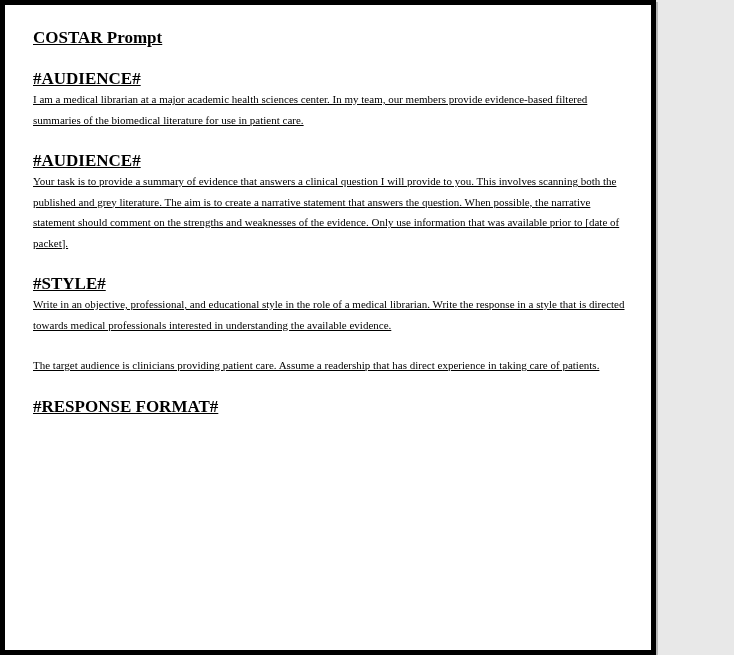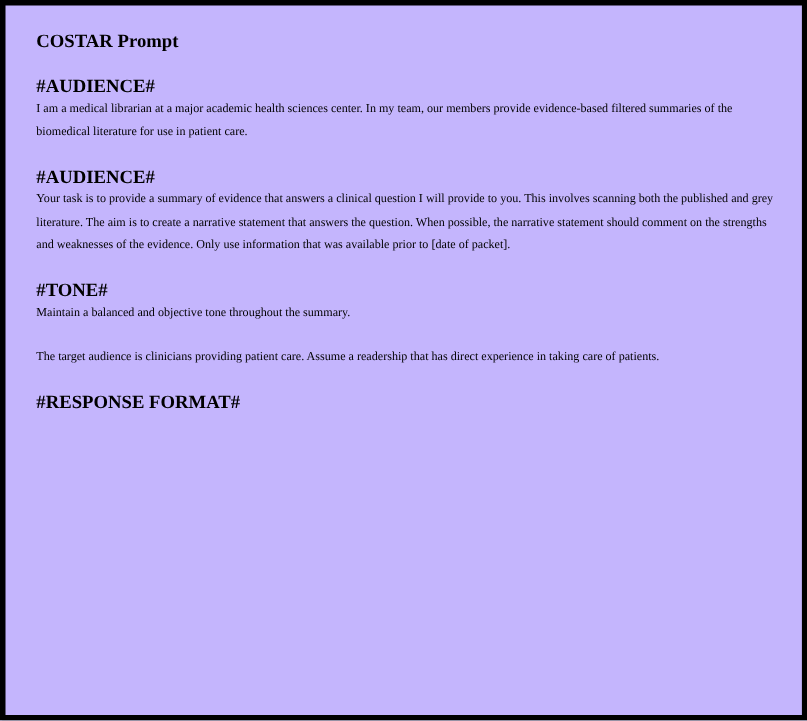--- a/index.html
+++ b/index.html
@@ -2,29 +2,30 @@
 <html><head>
 <meta charset="utf-8">
 <style>
   html, body {
     margin: 0;
     padding: 0;
     background: #e8e8e8;
   }
   .page {
     position: relative;
-    width: 734px;
+    width: 656px;
     height: 655px;
     box-sizing: border-box;
-    background: #c4b5fd;
+    background: #ffffff;
     border: 5px solid #000000;
     box-shadow: 2px 2px 0 #b5b5b5;
     overflow: hidden;
     font-family: "Liberation Serif", "DejaVu Serif", serif;
     color: #000000;
+    text-decoration: underline;
   }
   .content {
     box-sizing: border-box;
     padding: 22px 26px 0 28px;
   }
   .doc-title {
     font-weight: bold;
     font-size: 17px;
     line-height: 21px;
     margin: 0 0 0 0;
@@ -55,25 +56,25 @@
     <div class="section">
       <p class="section-heading">#AUDIENCE#</p>
       <p class="section-body">I am a medical librarian at a major academic health sciences center. In my team, our members provide evidence-based filtered summaries of the biomedical literature for use in patient care.</p>
     </div>
 
     <div class="section">
       <p class="section-heading">#AUDIENCE#</p>
       <p class="section-body">Your task is to provide a summary of evidence that answers a clinical question I will provide to you. This involves scanning both the published and grey literature. The aim is to create a narrative statement that answers the question. When possible, the narrative statement should comment on the strengths and weaknesses of the evidence. Only use information that was available prior to [date of packet].</p>
     </div>
 
+    <div class="section">
+      <p class="section-heading">#STYLE#</p>
+      <p class="section-body">Write in an objective, professional, and educational style in the role of a medical librarian. Write the response in a style that is directed towards medical professionals interested in understanding the available evidence.</p>
+    </div>
 
-    <div class="section">
-      <p class="section-heading">#TONE#</p>
-      <p class="section-body">Maintain a balanced and objective tone throughout the summary.</p>
-    </div>
 
     <div class="section">
       <p class="section-body">The target audience is clinicians providing patient care. Assume a readership that has direct experience in taking care of patients.</p>
     </div>
 
     <div class="section">
       <p class="section-heading">#RESPONSE FORMAT#</p>
     </div>
 
 

